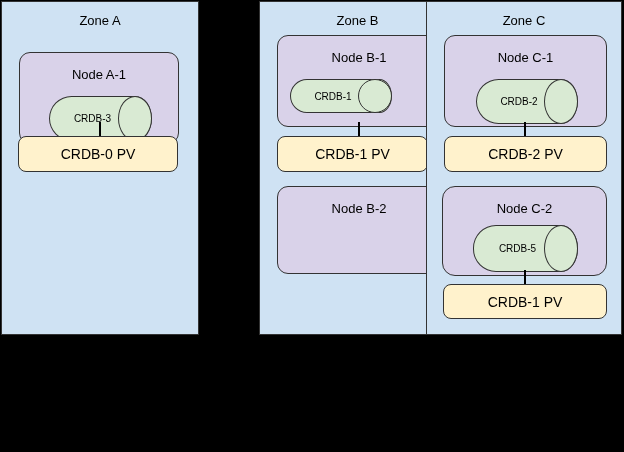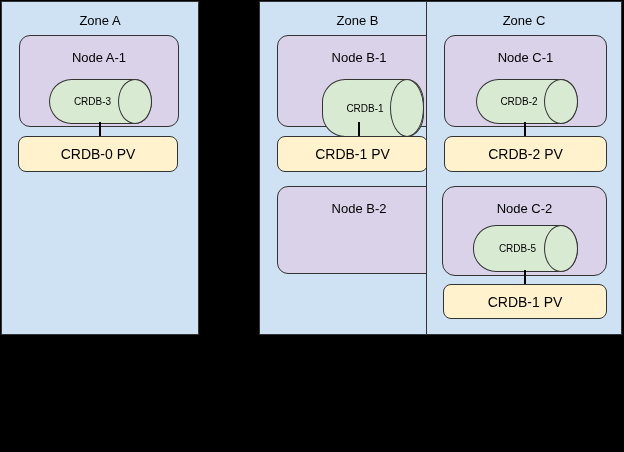--- a/index.html
+++ b/index.html
@@ -64,41 +64,41 @@
   }
 </style>
 </head>
 <body>
 
 <div class="canvas">
 
   <div class="zone" style="left:1px; width:198px;">
     <div class="zone-title">Zone A</div>
 
-    <div class="node" style="left:17px; top:33px; width:160px; height:92px;">
+    <div class="node" style="left:17px; top:50px; width:160px; height:92px;">
       <div class="node-label">Node A-1</div>
       <div class="cylinder" style="left:29px; top:43px; width:103px; height:45px;">
         <div class="cyl-cap"></div>
         <div class="cyl-label">CRDB-3</div>
       </div>
     </div>
 
     <div class="connector" style="left:97px; top:120px; height:15px;"></div>
 
     <div class="pv" style="left:16px; top:134px; width:160px; height:36px;">
       <span>CRDB-0 PV</span>
     </div>
   </div>
 
   <div class="zone" style="left:213px; width:197px;margin-left:46px;">
     <div class="zone-title">Zone B</div>
 
     <div class="node" style="left:17px; top:33px; width:164px; height:92px;">
       <div class="node-label">Node B-1</div>
-      <div class="cylinder" style="left:44px; top:43px; width:102px; height:58px;">
+      <div class="cylinder" style="left:12px; top:43px; width:102px; height:34px;">
         <div class="cyl-cap"></div>
         <div class="cyl-label">CRDB-1</div>
       </div>
     </div>
 
     <div class="connector" style="left:98px; top:120px; height:15px;"></div>
 
     <div class="pv" style="left:17px; top:134px; width:151px; height:36px;">
       <span>CRDB-1 PV</span>
     </div>

